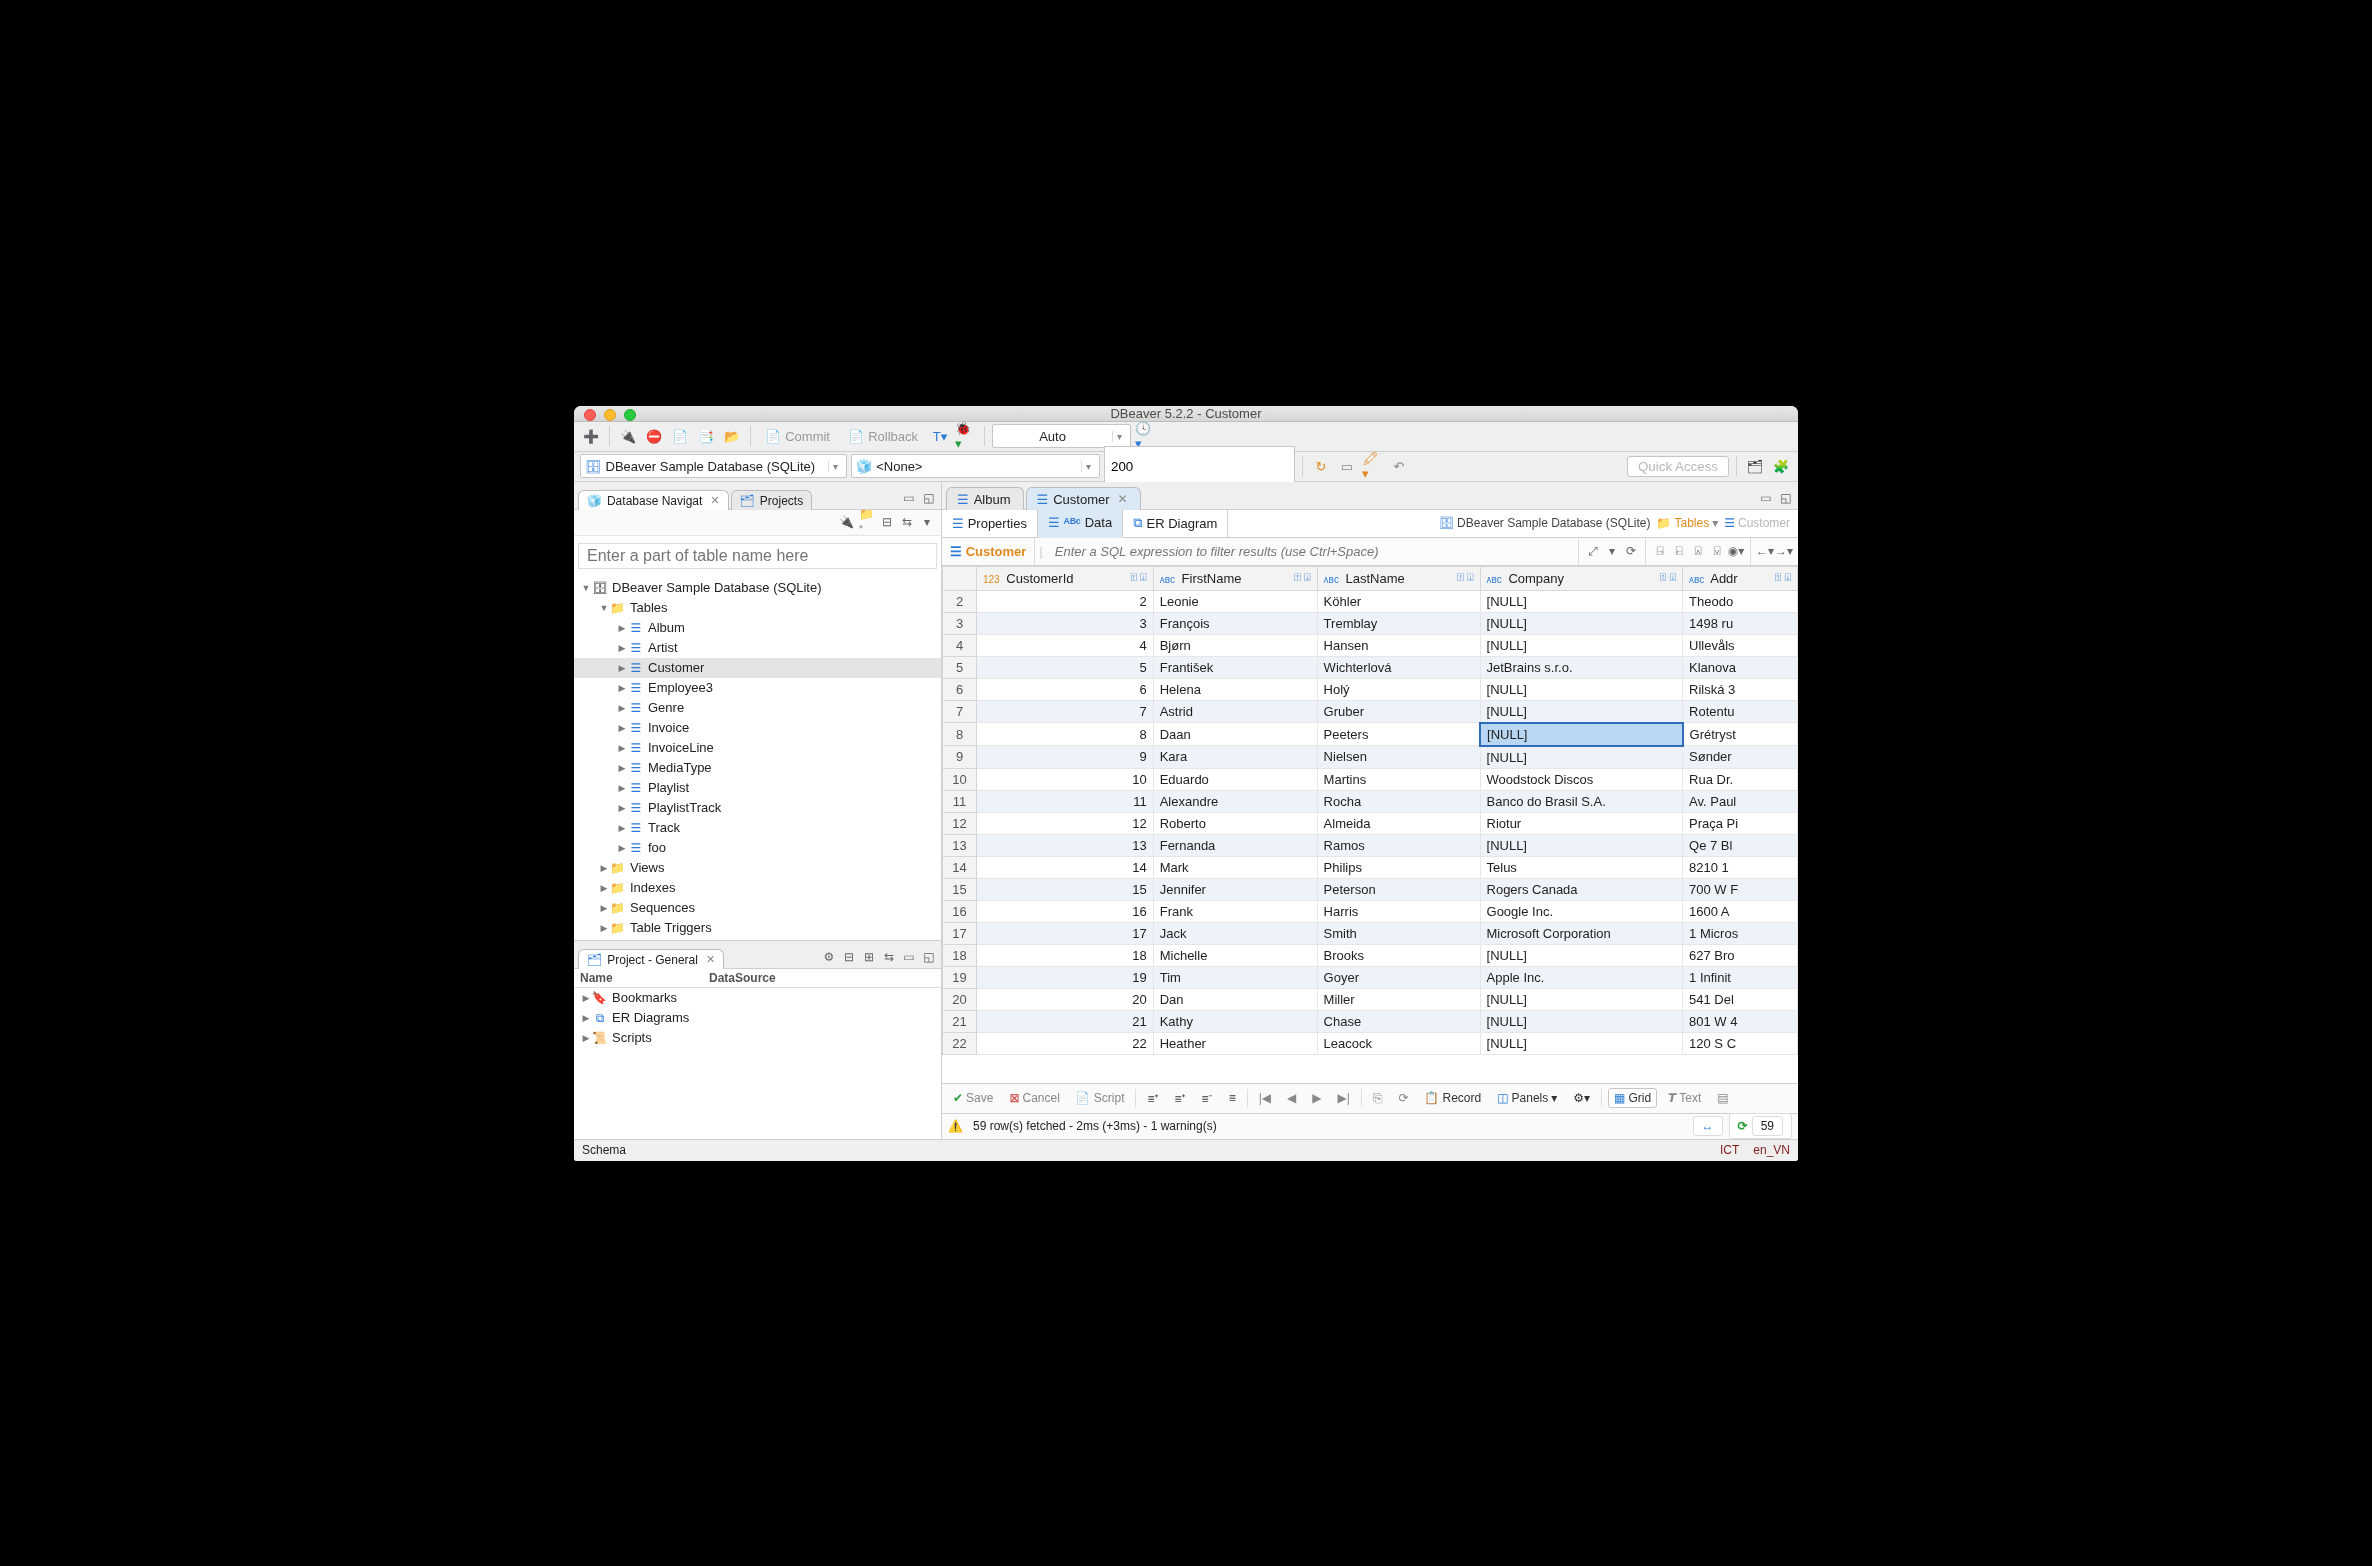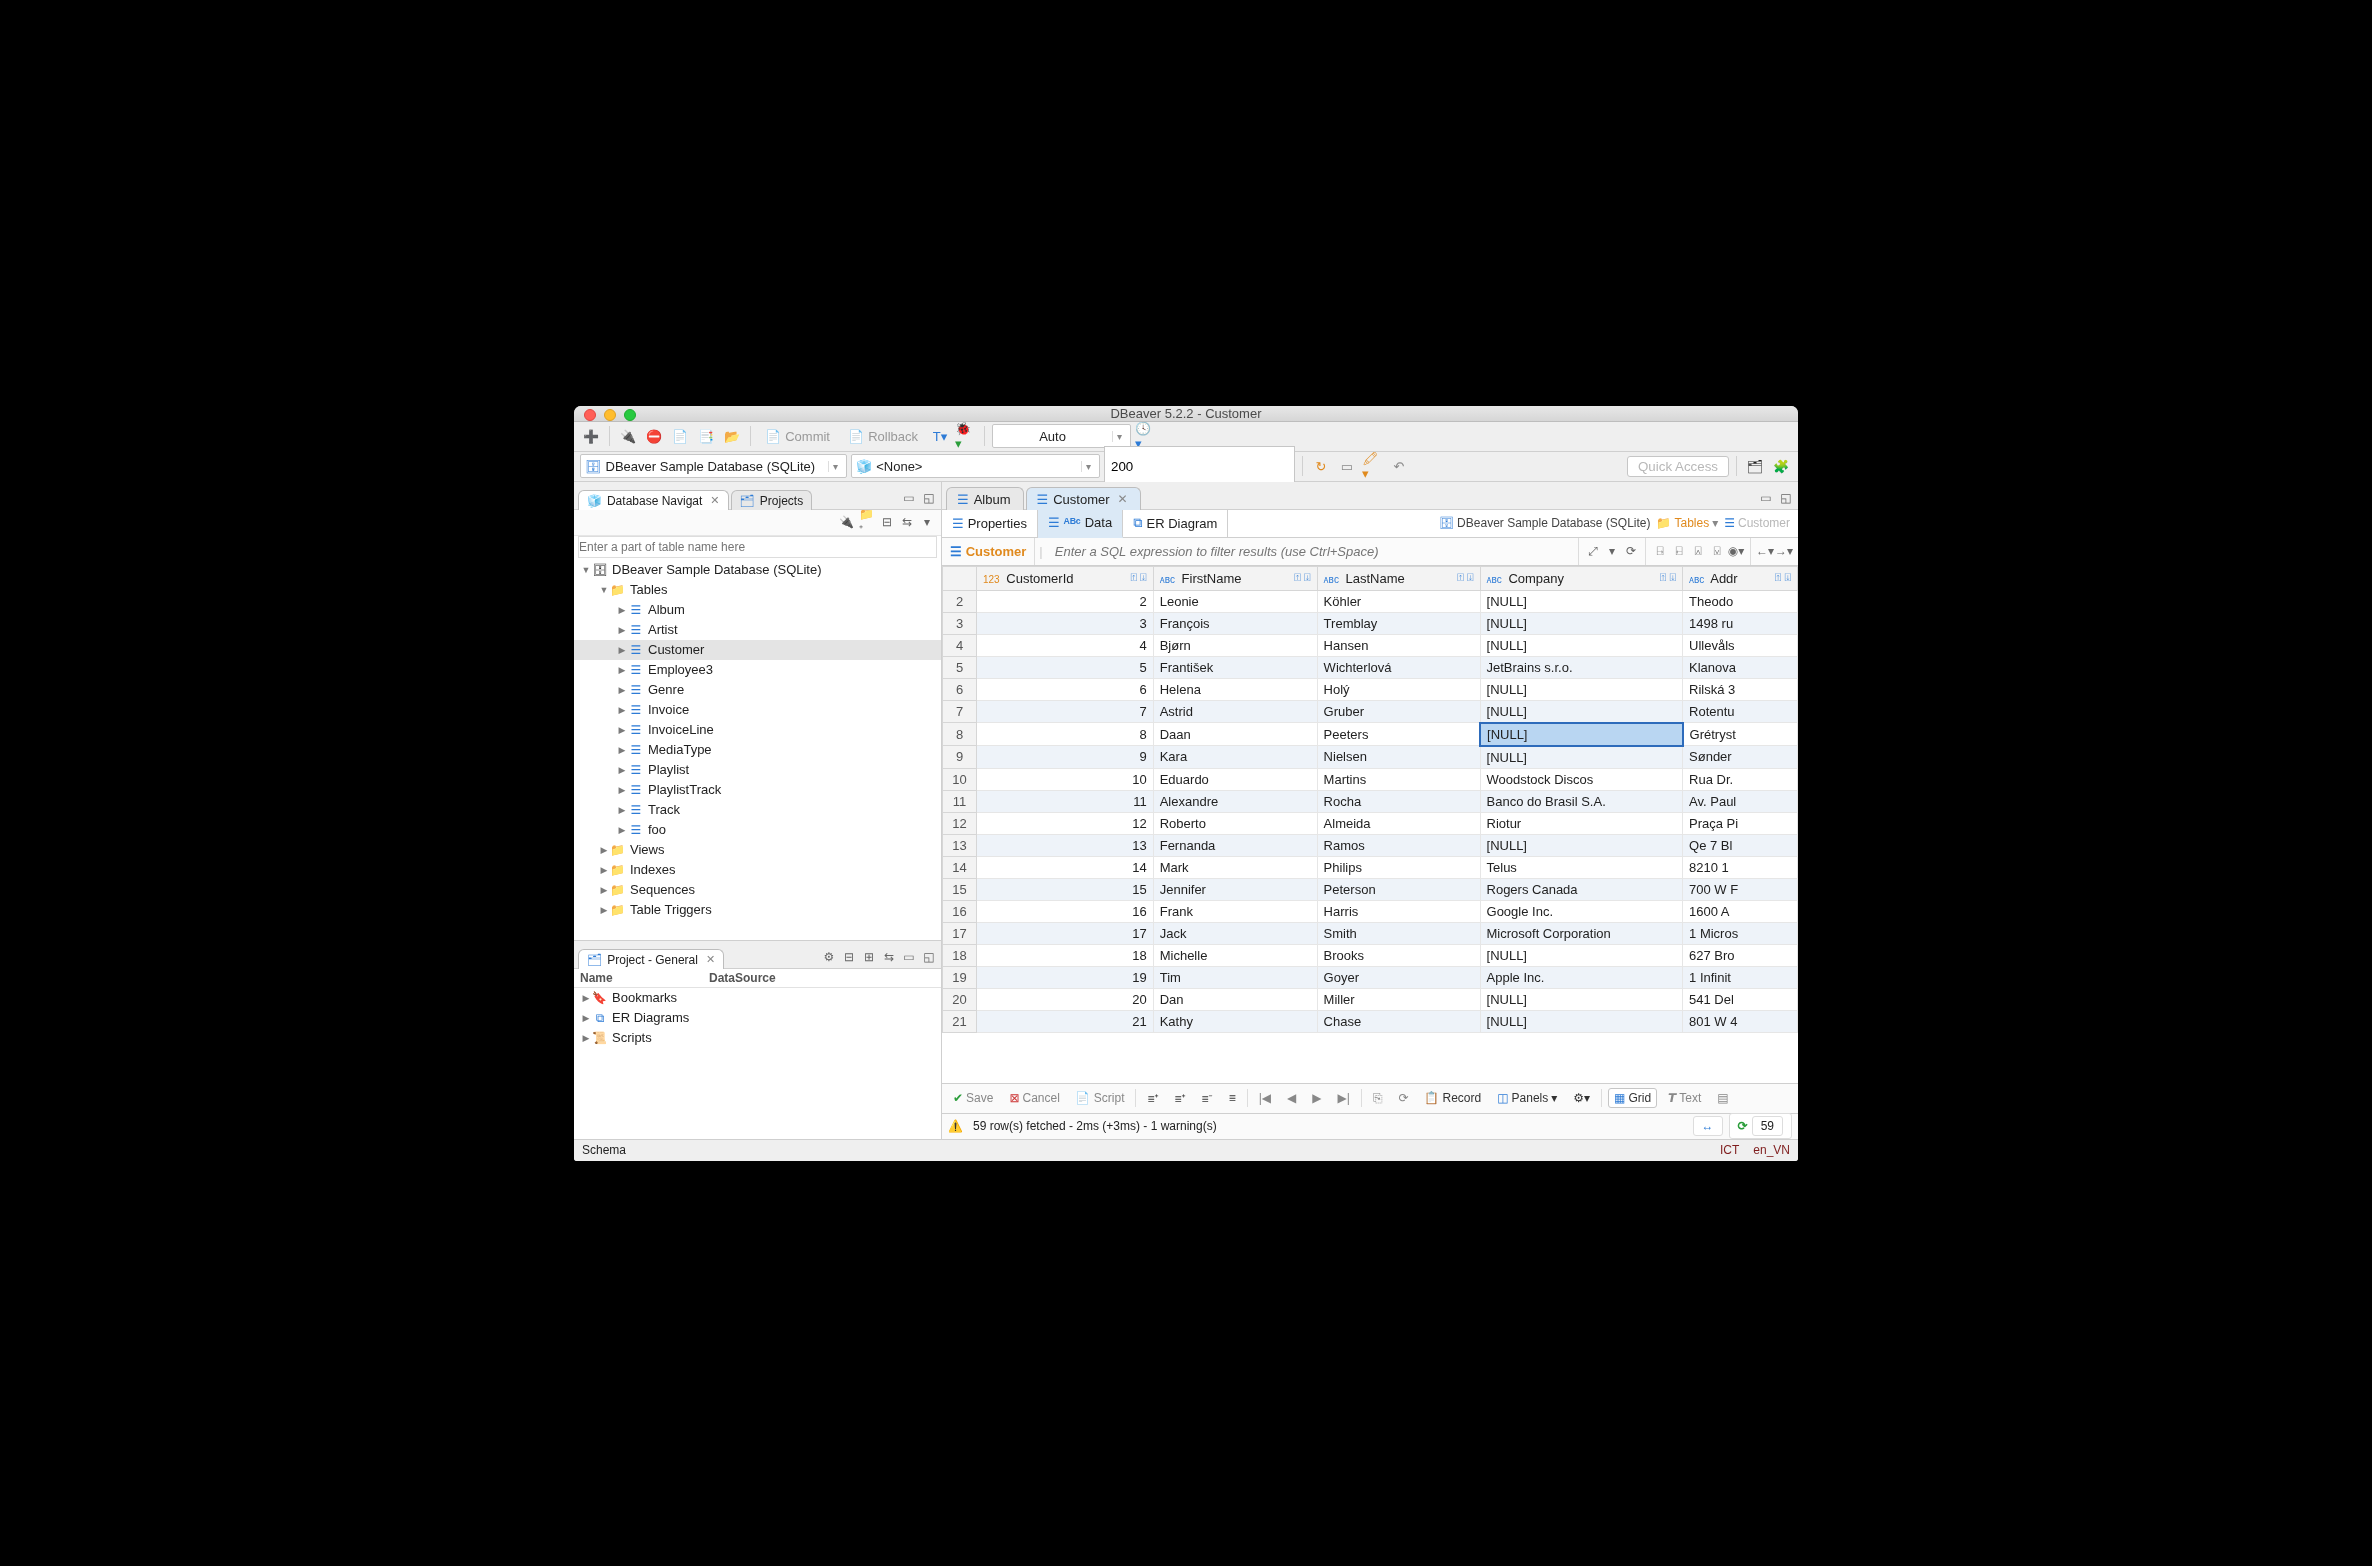--- a/index.html
+++ b/index.html
@@ -34,21 +34,21 @@
 
 .vtabs { height:28px; background:#efefef; border-bottom:1px solid #cfcfcf; display:flex; align-items:flex-end; padding:0 4px; gap:0; position:relative; }
 .vtab { display:flex; align-items:center; gap:5px; padding:3px 8px 2px 8px; border:1px solid #bdbdbd; border-bottom:none; border-radius:6px 6px 0 0; background:#fff; margin-right:2px; font-size:12px; cursor:pointer; position:relative; top:1px; }
 .vtab.inactive { background:#e8e8e8; }
 .vtab .x { font-size:11px; color:#888; margin-left:3px; }
 .vtab-tools { margin-left:auto; display:flex; gap:4px; align-items:center; padding-bottom:3px; }
 .mini-icon { width:16px; height:16px; display:flex; align-items:center; justify-content:center; font-size:12px; cursor:pointer; color:#666; }
 
 
 .nav-tools { height:26px; background:#fafafa; border-bottom:1px solid #e6e6e6; display:flex; justify-content:flex-end; align-items:center; gap:4px; padding:0 6px; }
-.nav-filter { width:calc(100% - 8px); margin:0 4px; border:1px solid #ddd; padding:3px 0; color:#aaa; font-size:12px; background:#fff; }
+.nav-filter { width:calc(100% - 8px); margin:7px 4px; border:1px solid #ddd; padding:3px 8px; color:#aaa; font-size:16px; background:#fff; }
 .tree { flex:1; overflow:auto; background:#fff; font-size:13px; padding-top:2px; }
 .tnode { display:flex; align-items:center; height:20px; padding-left:6px; cursor:pointer; white-space:nowrap; }
 .tnode.sel { background:#e4e4e4; }
 .tw { width:12px; color:#7a7a7a; font-size:9px; display:inline-block; text-align:center; }
 .ticon { width:16px; margin-right:4px; text-align:center; font-size:12px; }
 .tlabel { }
 
 
 .proj { height:199px; border-top:1px solid #cfcfcf; display:flex; flex-direction:column; }
 .proj .vtabs { }
@@ -567,20 +567,28 @@
                 <td>[NULL]</td>
                 <td>541 Del</td>
               </tr>
               <tr class="even">
                 <td class="rownum">21</td>
                 <td class="num">21</td>
                 <td>Kathy</td>
                 <td>Chase</td>
                 <td>[NULL]</td>
                 <td>801 W 4</td>
+              </tr>
+              <tr class="">
+                <td class="rownum">22</td>
+                <td class="num">22</td>
+                <td>Heather</td>
+                <td>Leacock</td>
+                <td>[NULL]</td>
+                <td>120 S C</td>
               </tr>
             </tbody>
           </table>
       </div>
 
       <div class="gridtools">
         <span class="gbtn">
             <span class="c-green">✔</span>
             <span>Save</span>
           </span>

